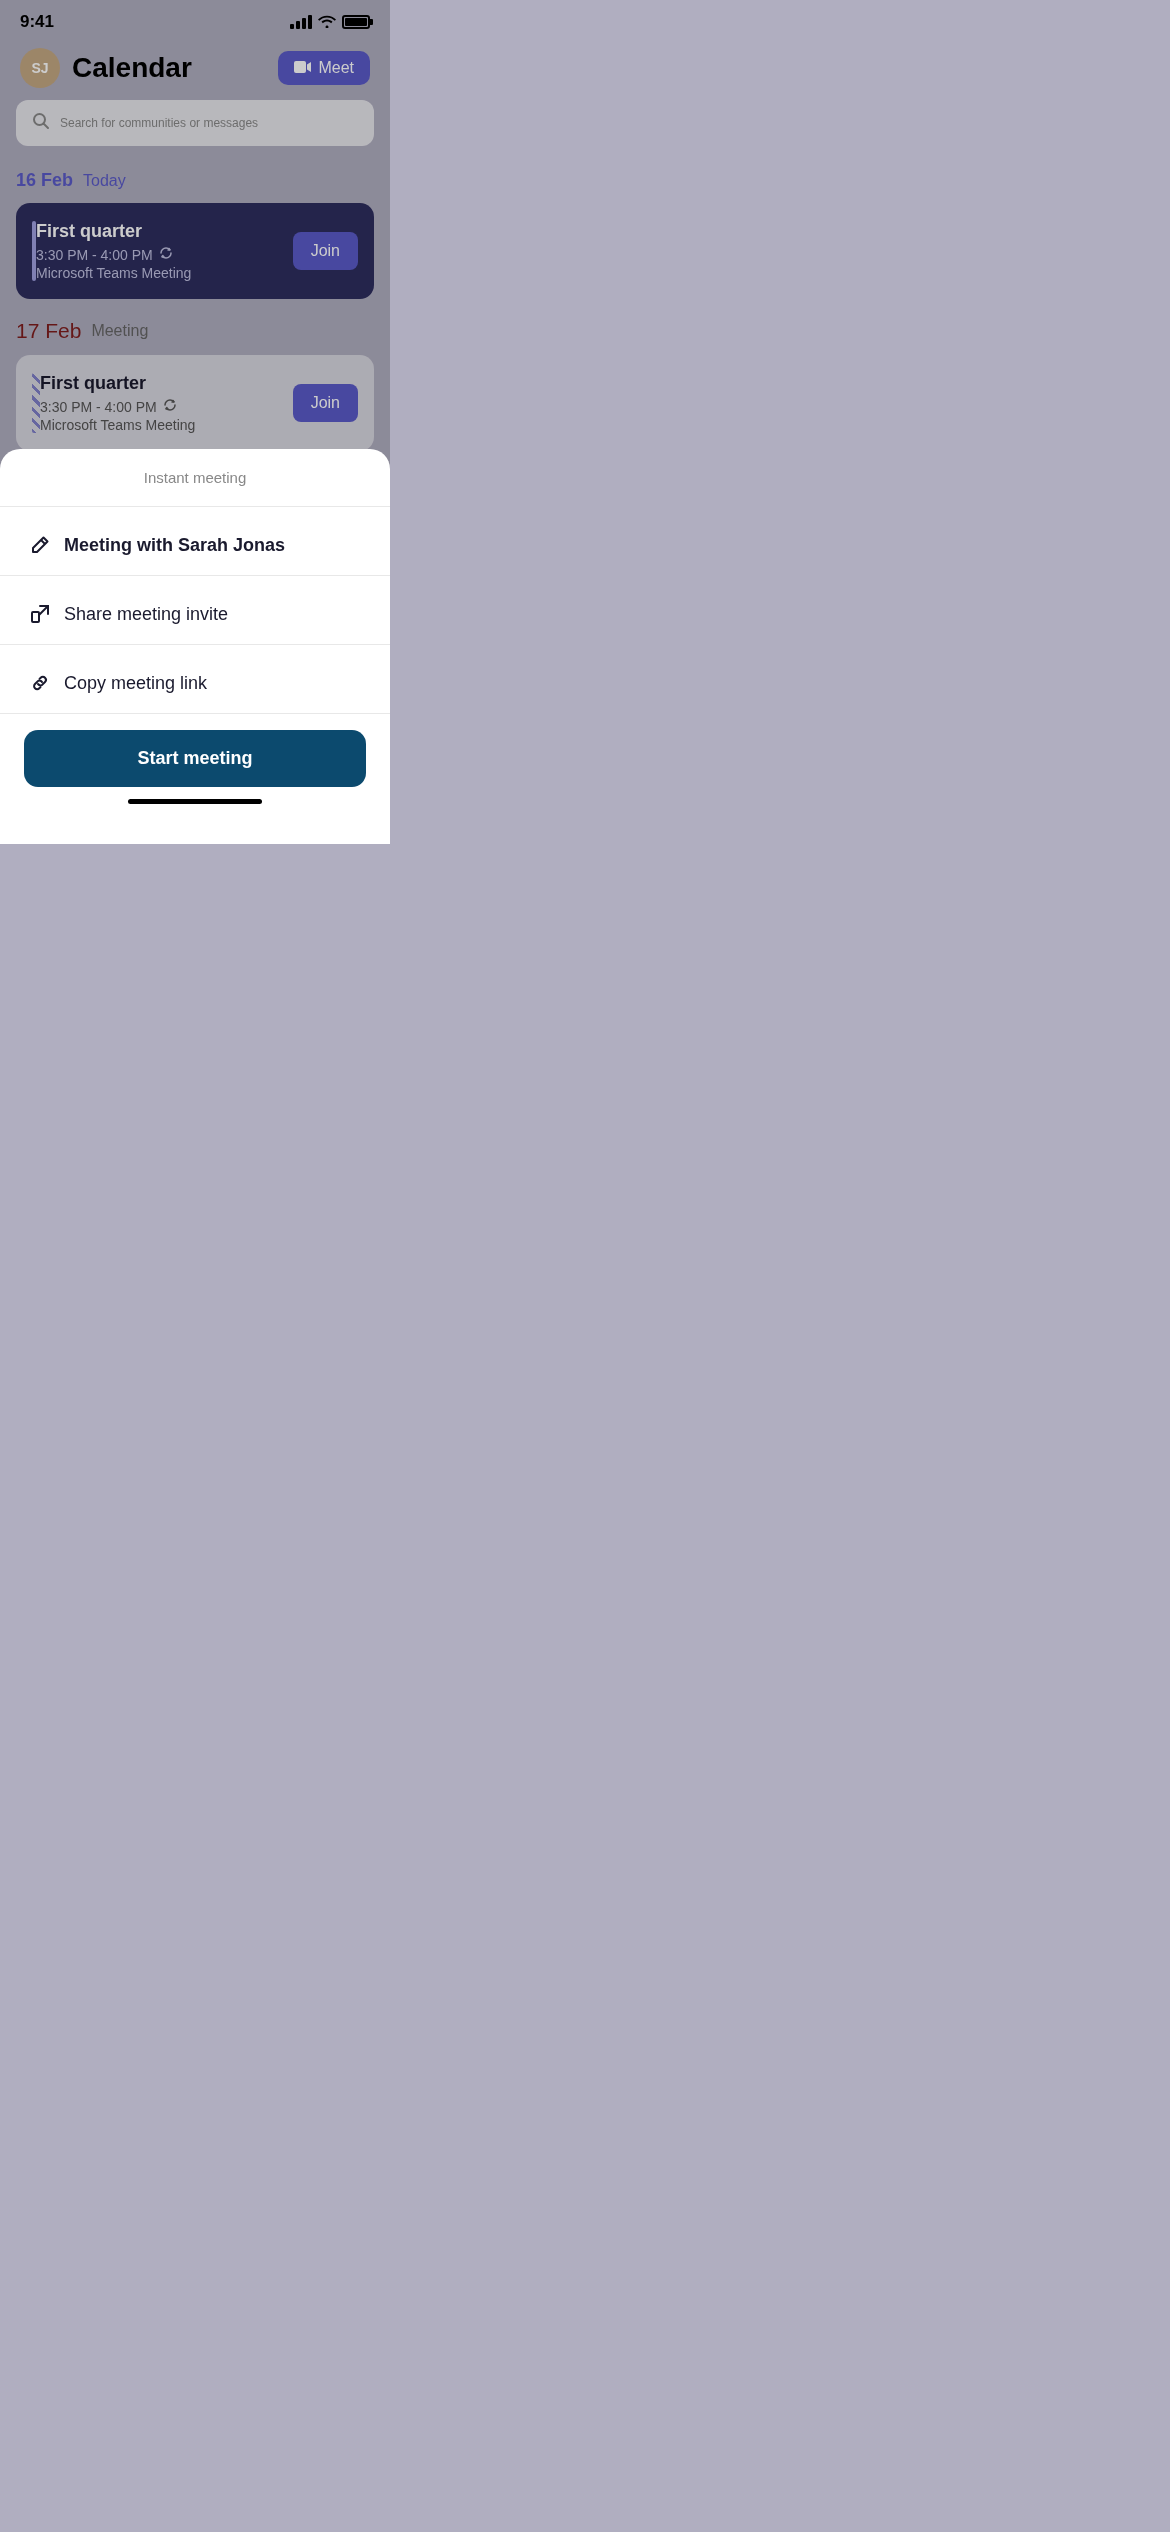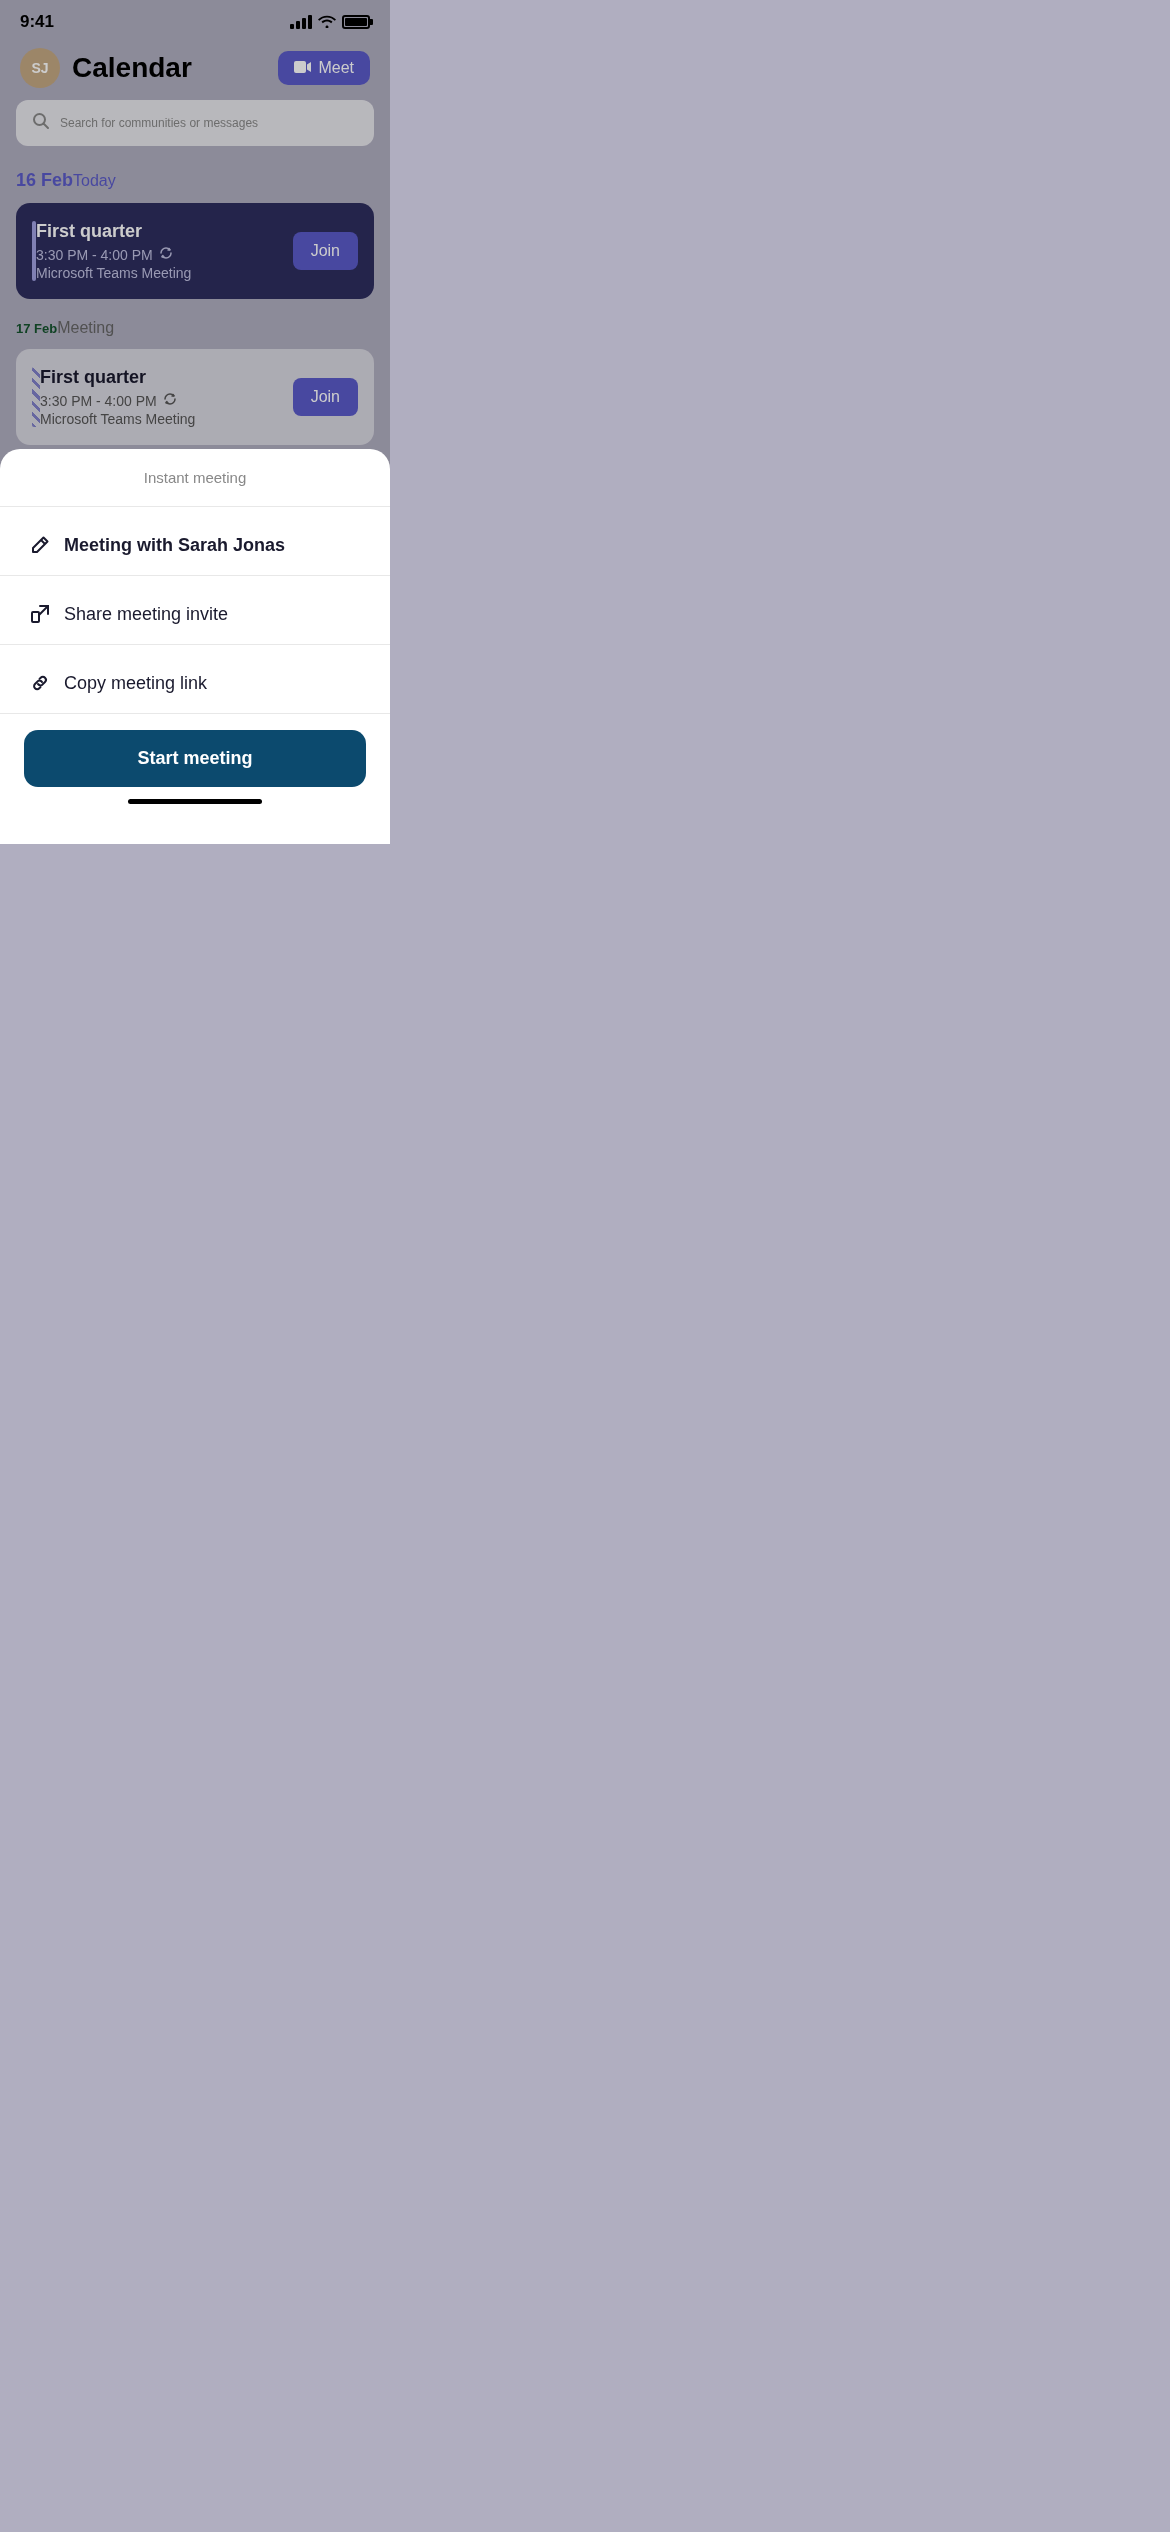--- a/index.html
+++ b/index.html
@@ -161,38 +161,39 @@
 
     
     .calendar-content {
       padding: 8px 16px 16px 16px;
       background: #b0aec0;
     }
 
     .date-header {
       display: flex;
       align-items: center;
+      gap: 10px;
       margin-bottom: 12px;
     }
 
     .date-number {
       font-size: 18px;
       font-weight: 700;
       color: #5b5bc8;
     }
 
     .date-label {
       font-size: 16px;
       color: #5b5bc8;
     }
 
     .date-number-dark {
-      font-size: 13px;
-      font-weight: 700;
-      color: #14532d;
+      font-size: 21px;
+      font-weight: 400;
+      color: #7f1d1d;
     }
 
     .date-label-gray {
       font-size: 16px;
       color: #666;
     }
 
     
     .event-card-active {
       background: #2d2d5e;

